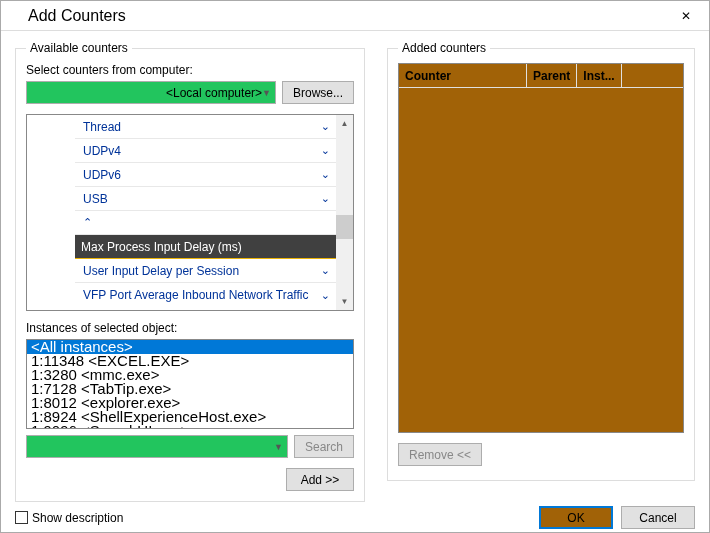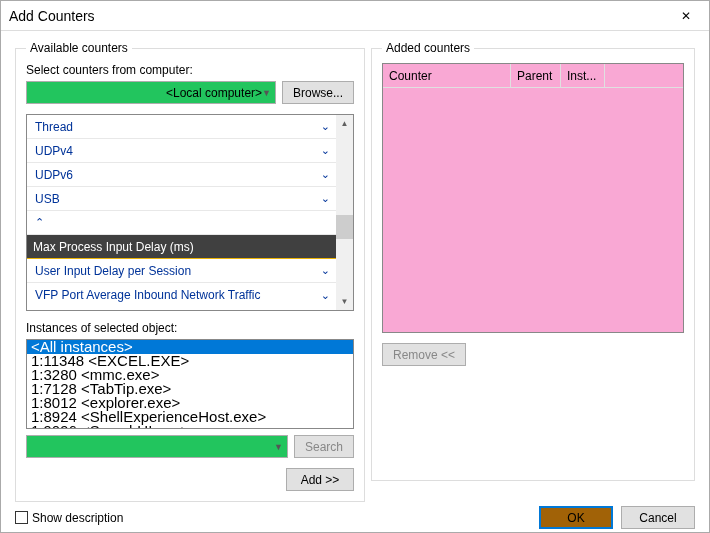--- a/index.html
+++ b/index.html
@@ -22,40 +22,41 @@
     .titlebar {
       height: 30px;
       display: flex;
       align-items: center;
       padding: 0 0 0 8px;
       border-bottom: 1px solid #ddd;
       background: #fff;
     }
     .titlebar-title {
       flex: 1;
-      font-size: 14px;
-      color: #000;
+      font-size: 16px;
+      color: #000;
+      margin-left: 19px;
     }
     .titlebar-close {
       width: 46px;
       height: 30px;
       display: flex;
       align-items: center;
       justify-content: center;
       font-size: 16px;
       font-family: sans-serif;
       color: #000;
     }
 
     
     .body {
       flex: 1;
       display: flex;
       padding: 10px 14px 4px 14px;
-      gap: 0;
+      gap: 16px;
     }
 
     
     .left-col {
       flex: 0 0 350px;
       position: relative;
     }
     .right-col {
       flex: 1;
       position: relative;
@@ -115,20 +116,21 @@
       color: #888;
     }
 
     
     .counters-wrap {
       border: 1px solid #888;
       height: 197px;
       display: flex;
       background: #fff;
       margin-bottom: 10px;
+      padding-left: 48px;
     }
     .counters-list {
       flex: 1;
       overflow: hidden;
     }
     .counters-scroll {
       width: 17px;
       background: #f0f0f0;
       position: relative;
     }
@@ -204,25 +206,26 @@
       display: flex;
       justify-content: flex-end;
     }
 
     
     .right-fieldset {
       height: 440px;
     }
     .added-table {
       border: 1px solid #888;
-      background: #f9a8d4;
-      height: 270px;
+      background: #a16207;
+      height: 370px;
       display: flex;
       flex-direction: column;
       margin-bottom: 10px;
+      font-weight: bold;
     }
     .added-header {
       display: flex;
       height: 24px;
       border-bottom: 1px solid #e0e0e0;
     }
     .added-header .col {
       border-right: 1px solid #e0e0e0;
       display: flex;
       align-items: center;

